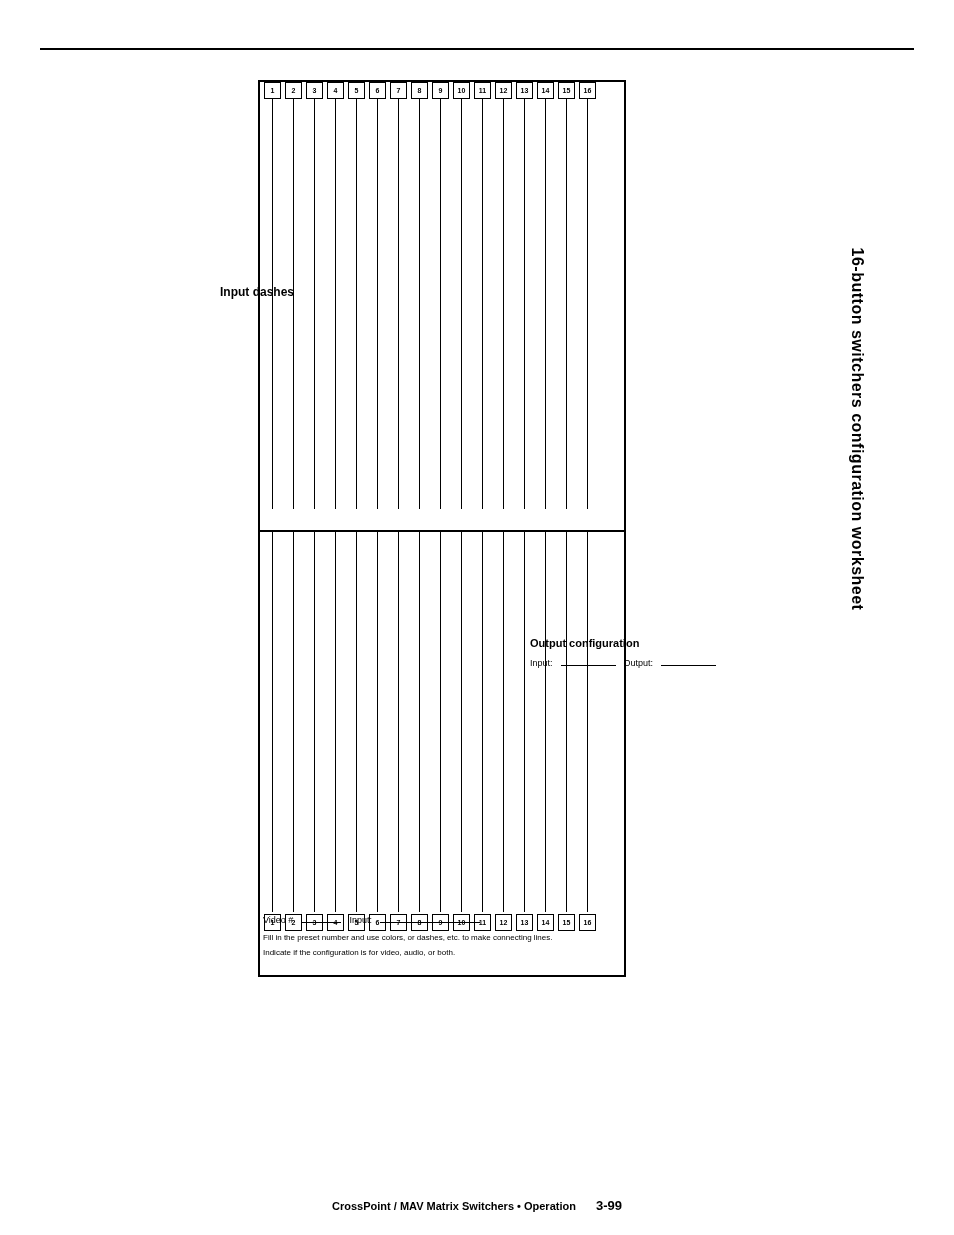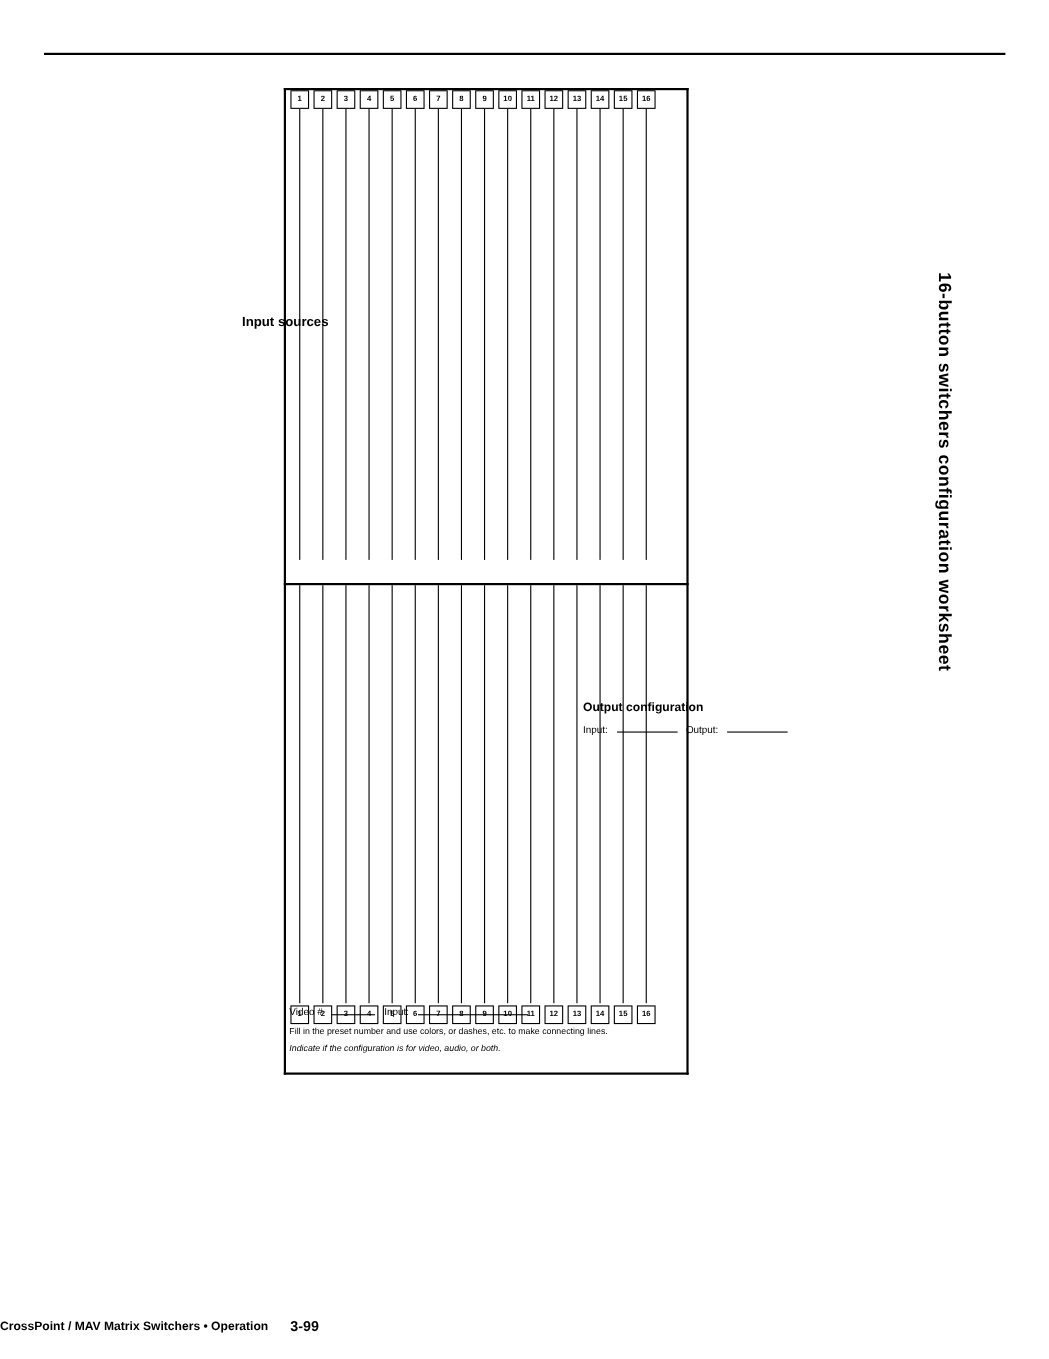--- a/index.html
+++ b/index.html
@@ -92,21 +92,21 @@
 <div class="vert-left"></div>
 
 <div class="horiz-top"></div>
 
 <div class="horiz-mid"></div>
 
 <div class="horiz-bot"></div>
 
 <div class="vert-right"></div>
 
-<div style="position:absolute; top:285px; left:220px; font-size:12px; font-weight:bold;">Input sources</div>
+<div style="position:absolute; top:285px; left:220px; font-size:12px; font-weight:bold;">Input dashes</div>
 
 <div style="position:absolute; top:82px; left:263px; display:flex; flex-direction:row-reverse; gap:2px; padding-top:0;">
 
 <div style="display: flex; flex-direction: column; align-items: center; width: 19px;">
       <div style="width: 17px; height: 17px; border: 1.5px solid rgb(0, 0, 0); display: flex; align-items: center; justify-content: center; font-size: 7px; font-weight: bold; background: rgb(255, 255, 255);">16</div>
       <div style="width: 1.5px; background: rgb(0, 0, 0); height: 410px;"></div>
     </div>
     <div style="display: flex; flex-direction: column; align-items: center; width: 19px;">
       <div style="width: 17px; height: 17px; border: 1.5px solid rgb(0, 0, 0); display: flex; align-items: center; justify-content: center; font-size: 7px; font-weight: bold; background: rgb(255, 255, 255);">15</div>
       <div style="width: 1.5px; background: rgb(0, 0, 0); height: 410px;"></div>
@@ -247,18 +247,18 @@
 </div>
 
 <div style="position:absolute; top:915px; left:263px; font-size:9px; display:flex; gap:8px; align-items:baseline;">
   <span>Video #</span>
   <span style="display:inline-block; width:40px; border-bottom:1px solid #000;"></span>
   <span>Input:</span>
   <span style="display:inline-block; width:100px; border-bottom:1px solid #000;"></span>
 </div>
 
 <div style="position:absolute; top:932px; left:263px; font-size:8px; max-width:300px; line-height:1.4;">Fill in the preset number and use colors, or dashes, etc. to make connecting lines.</div>
-<div style="position:absolute; top:947px; left:263px; font-size:8px; max-width:300px; line-height:1.4;font-style:italic;">Indicate if the configuration is for video, audio, or both.</div>
-
-<div style="position:absolute; bottom:22px; left:0; right:0; display:flex; align-items:center; gap:20px;">
+<div style="position:absolute; top:947px; left:263px; font-size:8px; max-width:300px; line-height:1.4;">Indicate if the configuration is for video, audio, or both.</div>
+
+<div style="position:absolute; bottom:22px; left:0; right:0; display:flex; justify-content:center; align-items:center; gap:20px;">
   <span style="font-weight:bold; font-size:11px;">CrossPoint / MAV Matrix Switchers • Operation</span>
   <span style="font-weight:bold; font-size:13px;">3-99</span>
 </div>
 
 </body></html>

